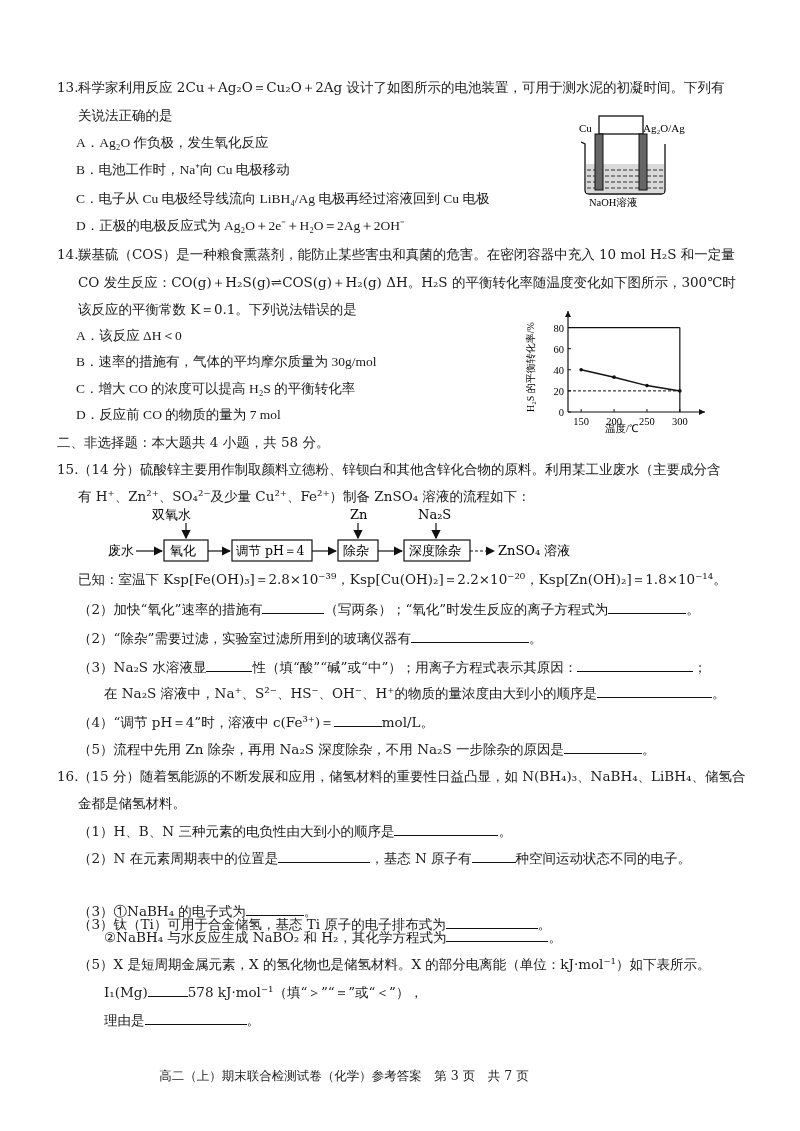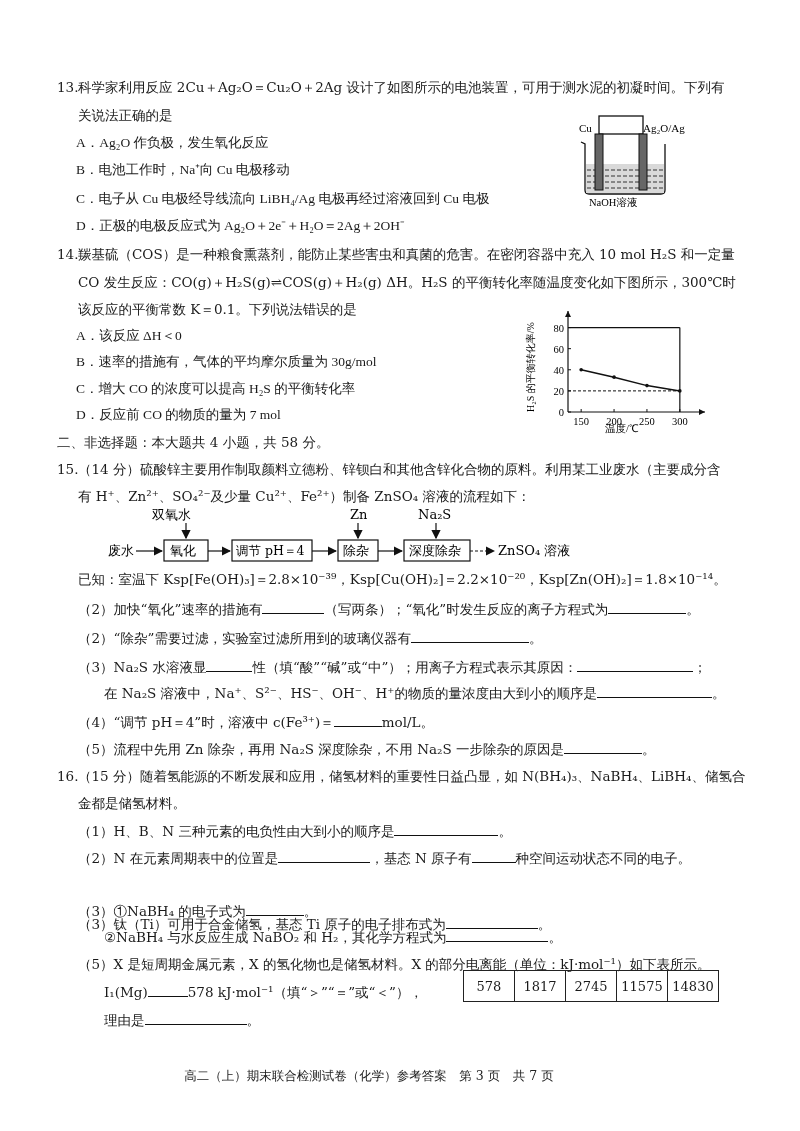--- a/index.html
+++ b/index.html
@@ -19,21 +19,21 @@
 
   
   #battery { position: absolute; left: 575px; top: 112px; width: 110px; height: 95px; }
   
   #chart { position: absolute; left: 520px; top: 300px; width: 200px; height: 135px; }
   
   #flow { position: absolute; left: 100px; top: 505px; width: 520px; height: 60px; }
   
   #ion-table { position: absolute; left: 463px; top: 970px; border-collapse: collapse; font-size: 13px; }
   #ion-table td { border: 1.5px solid #222; width: 50px; height: 30px; text-align: center; padding: 0; }
-  #footer { position: absolute; top: 1068px; left: 0; width: 688px; text-align: center; font-size: 12.5px; color: #222; margin-left: 25px; }
+  #footer { position: absolute; top: 1068px; left: 0; width: 688px; text-align: center; font-size: 12.5px; color: #222; }
 </style>
 </head>
 <body>
 
 <div class="line qnum" style="top:78px">13.</div>
 <div class="line ind1" style="top:78px">科学家利用反应 2Cu＋Ag₂O＝Cu₂O＋2Ag 设计了如图所示的电池装置，可用于测水泥的初凝时间。下列有</div>
 <div class="line ind1" style="top:106px">关说法正确的是</div>
 <div class="line ind2" style="top:134px">A．Ag₂O 作负极，发生氧化反应</div>
 <div class="line ind2" style="top:161px">B．电池工作时，Na⁺向 Cu 电极移动</div>
 <div class="line ind2" style="top:190px">C．电子从 Cu 电极经导线流向 LiBH₄/Ag 电极再经过溶液回到 Cu 电极</div>
@@ -181,23 +181,16 @@
 <div class="line ind1" style="top:955px">（5）X 是短周期金属元素，X 的氢化物也是储氢材料。X 的部分电离能（单位：kJ·mol⁻¹）如下表所示。</div>
 <div class="line ind3" style="top:983px">
   <span>I₁(Mg)</span><span class="blank" style="width:40px"></span><span>578 kJ·mol⁻¹（填“＞”“＝”或“＜”），</span>
 </div>
 <div class="line ind3" style="top:1011px">
   <span>理由是</span><span class="blank" style="width:102px"></span><span>。</span>
 </div>
 
 <table id="ion-table">
   <tbody>
-  <tr>
-    <td>578</td>
-    <td>1817</td>
-    <td>2745</td>
-    <td>11575</td>
-    <td>14830</td>
-  </tr>
 </tbody>
   </table>
 
 <div id="footer">高二（上）期末联合检测试卷（化学）参考答案　第 3 页　共 7 页</div>
 
 </body></html>

